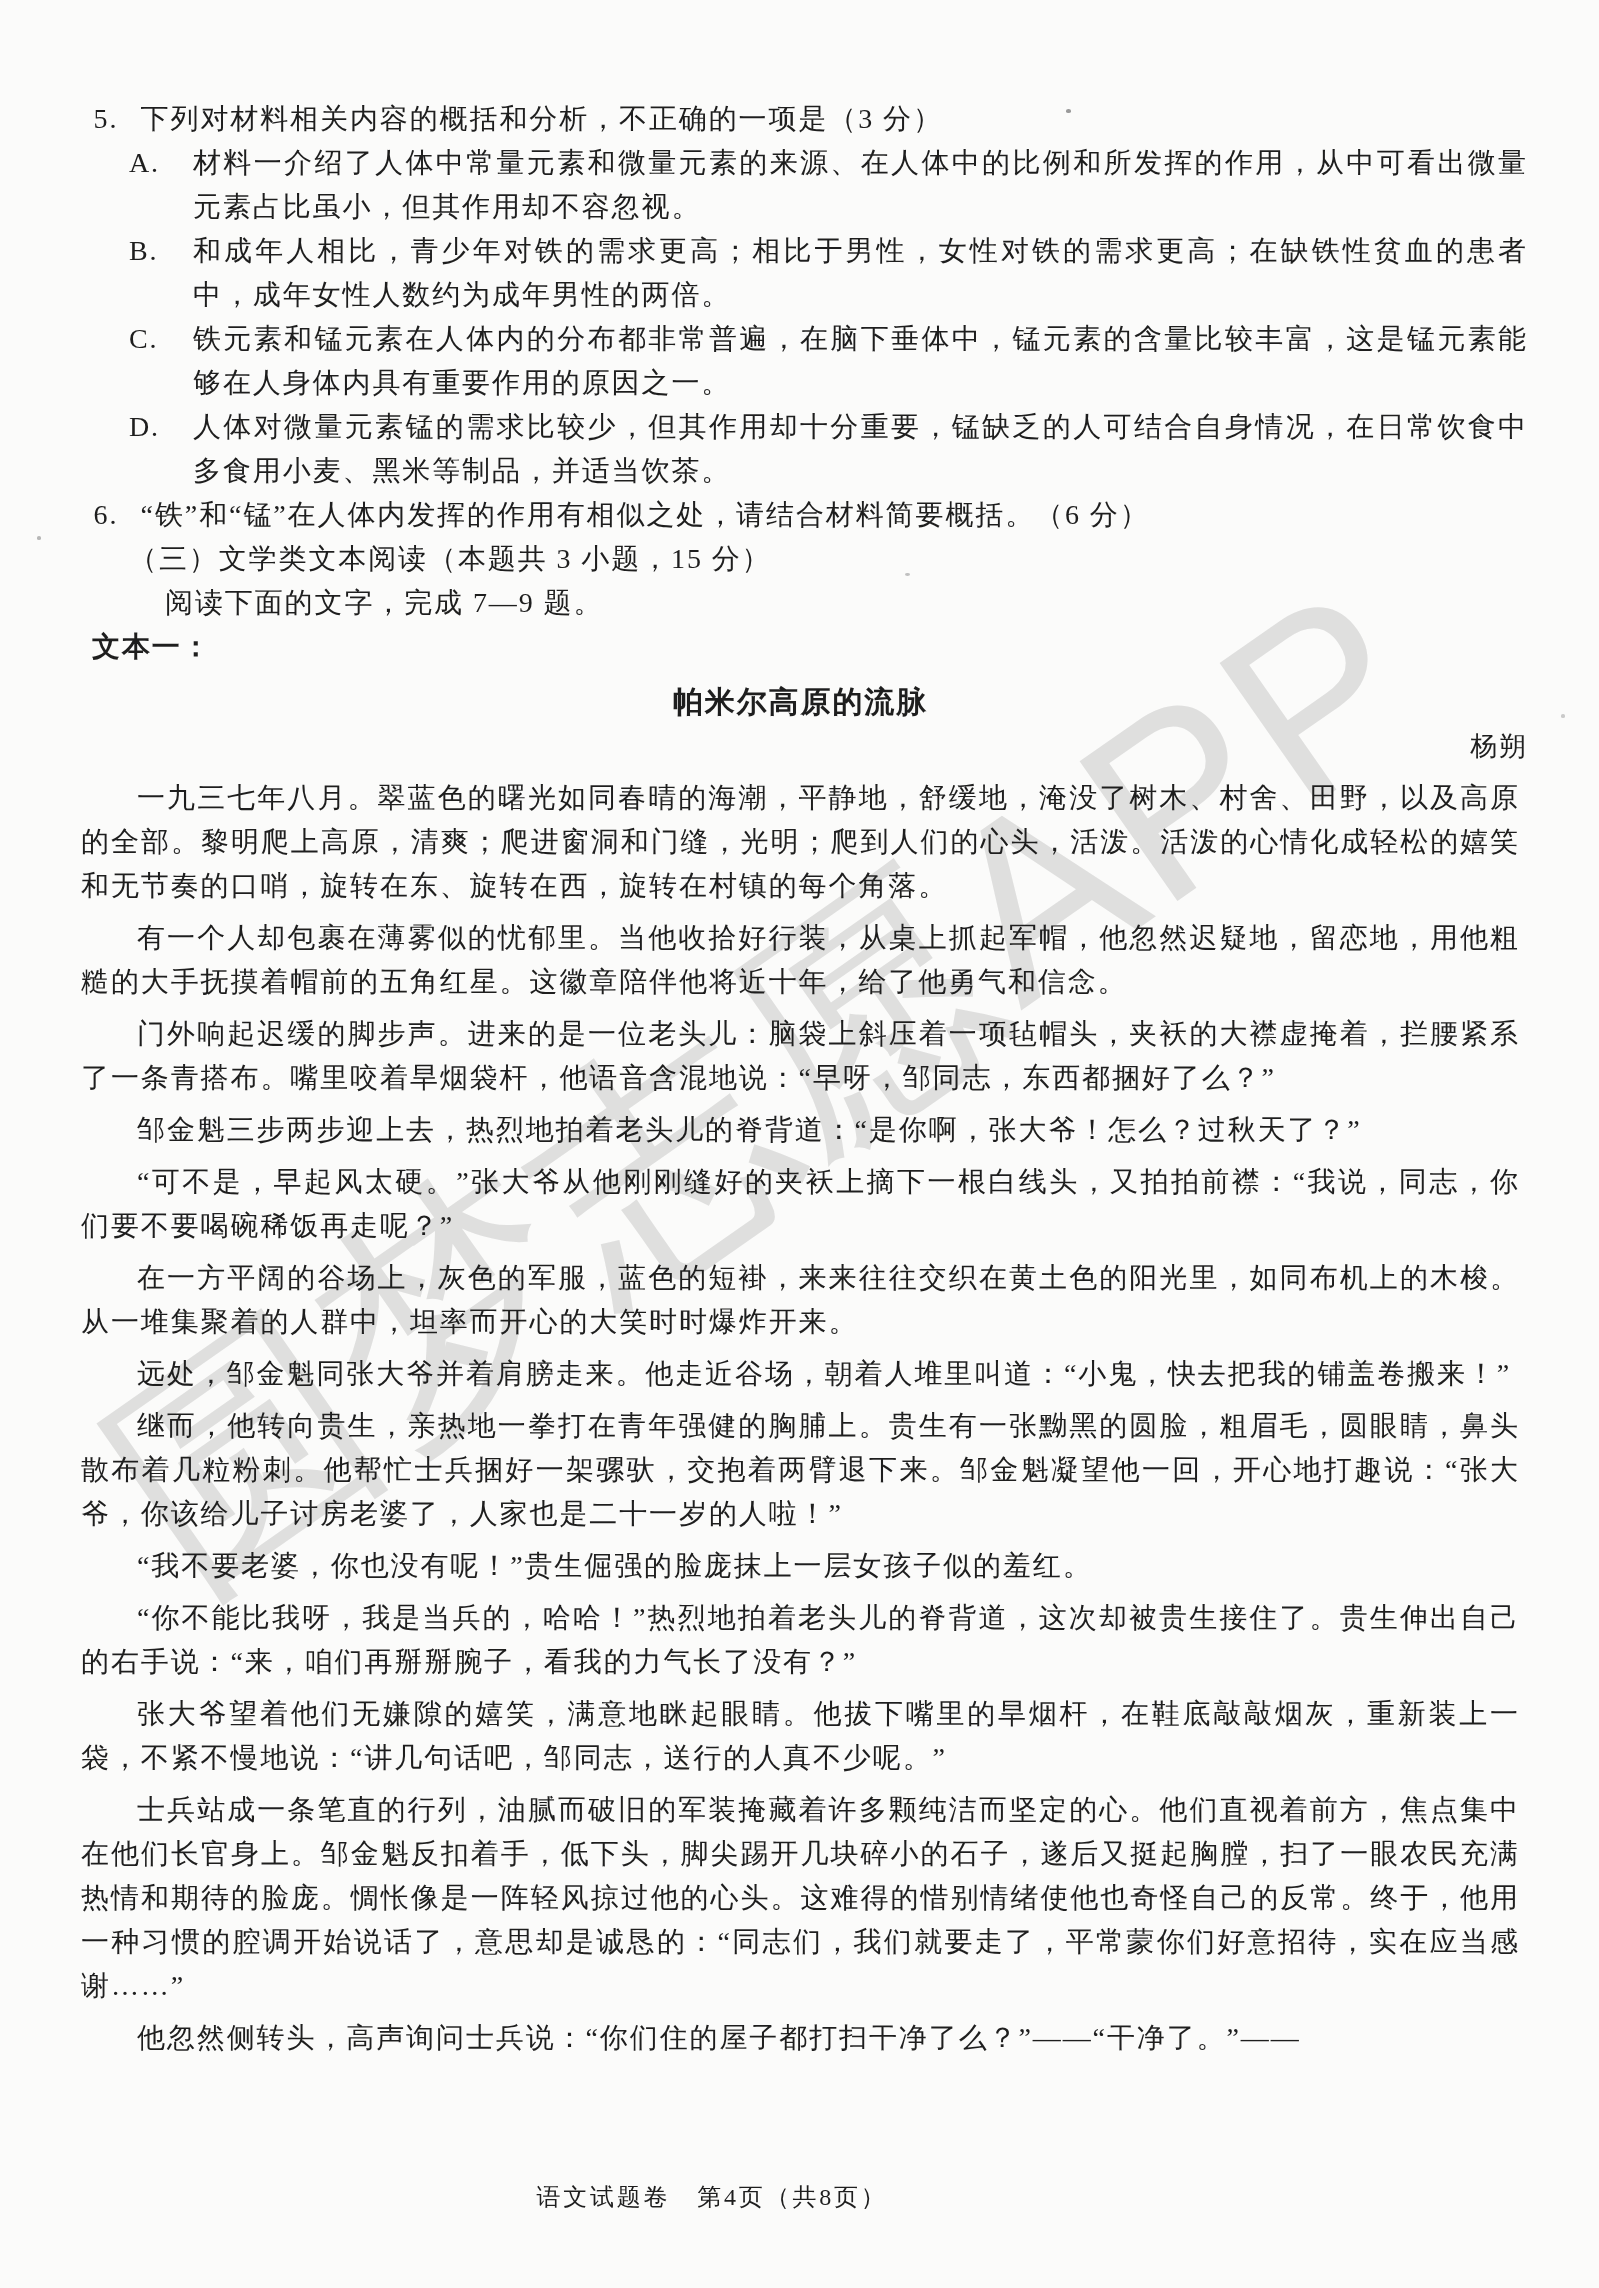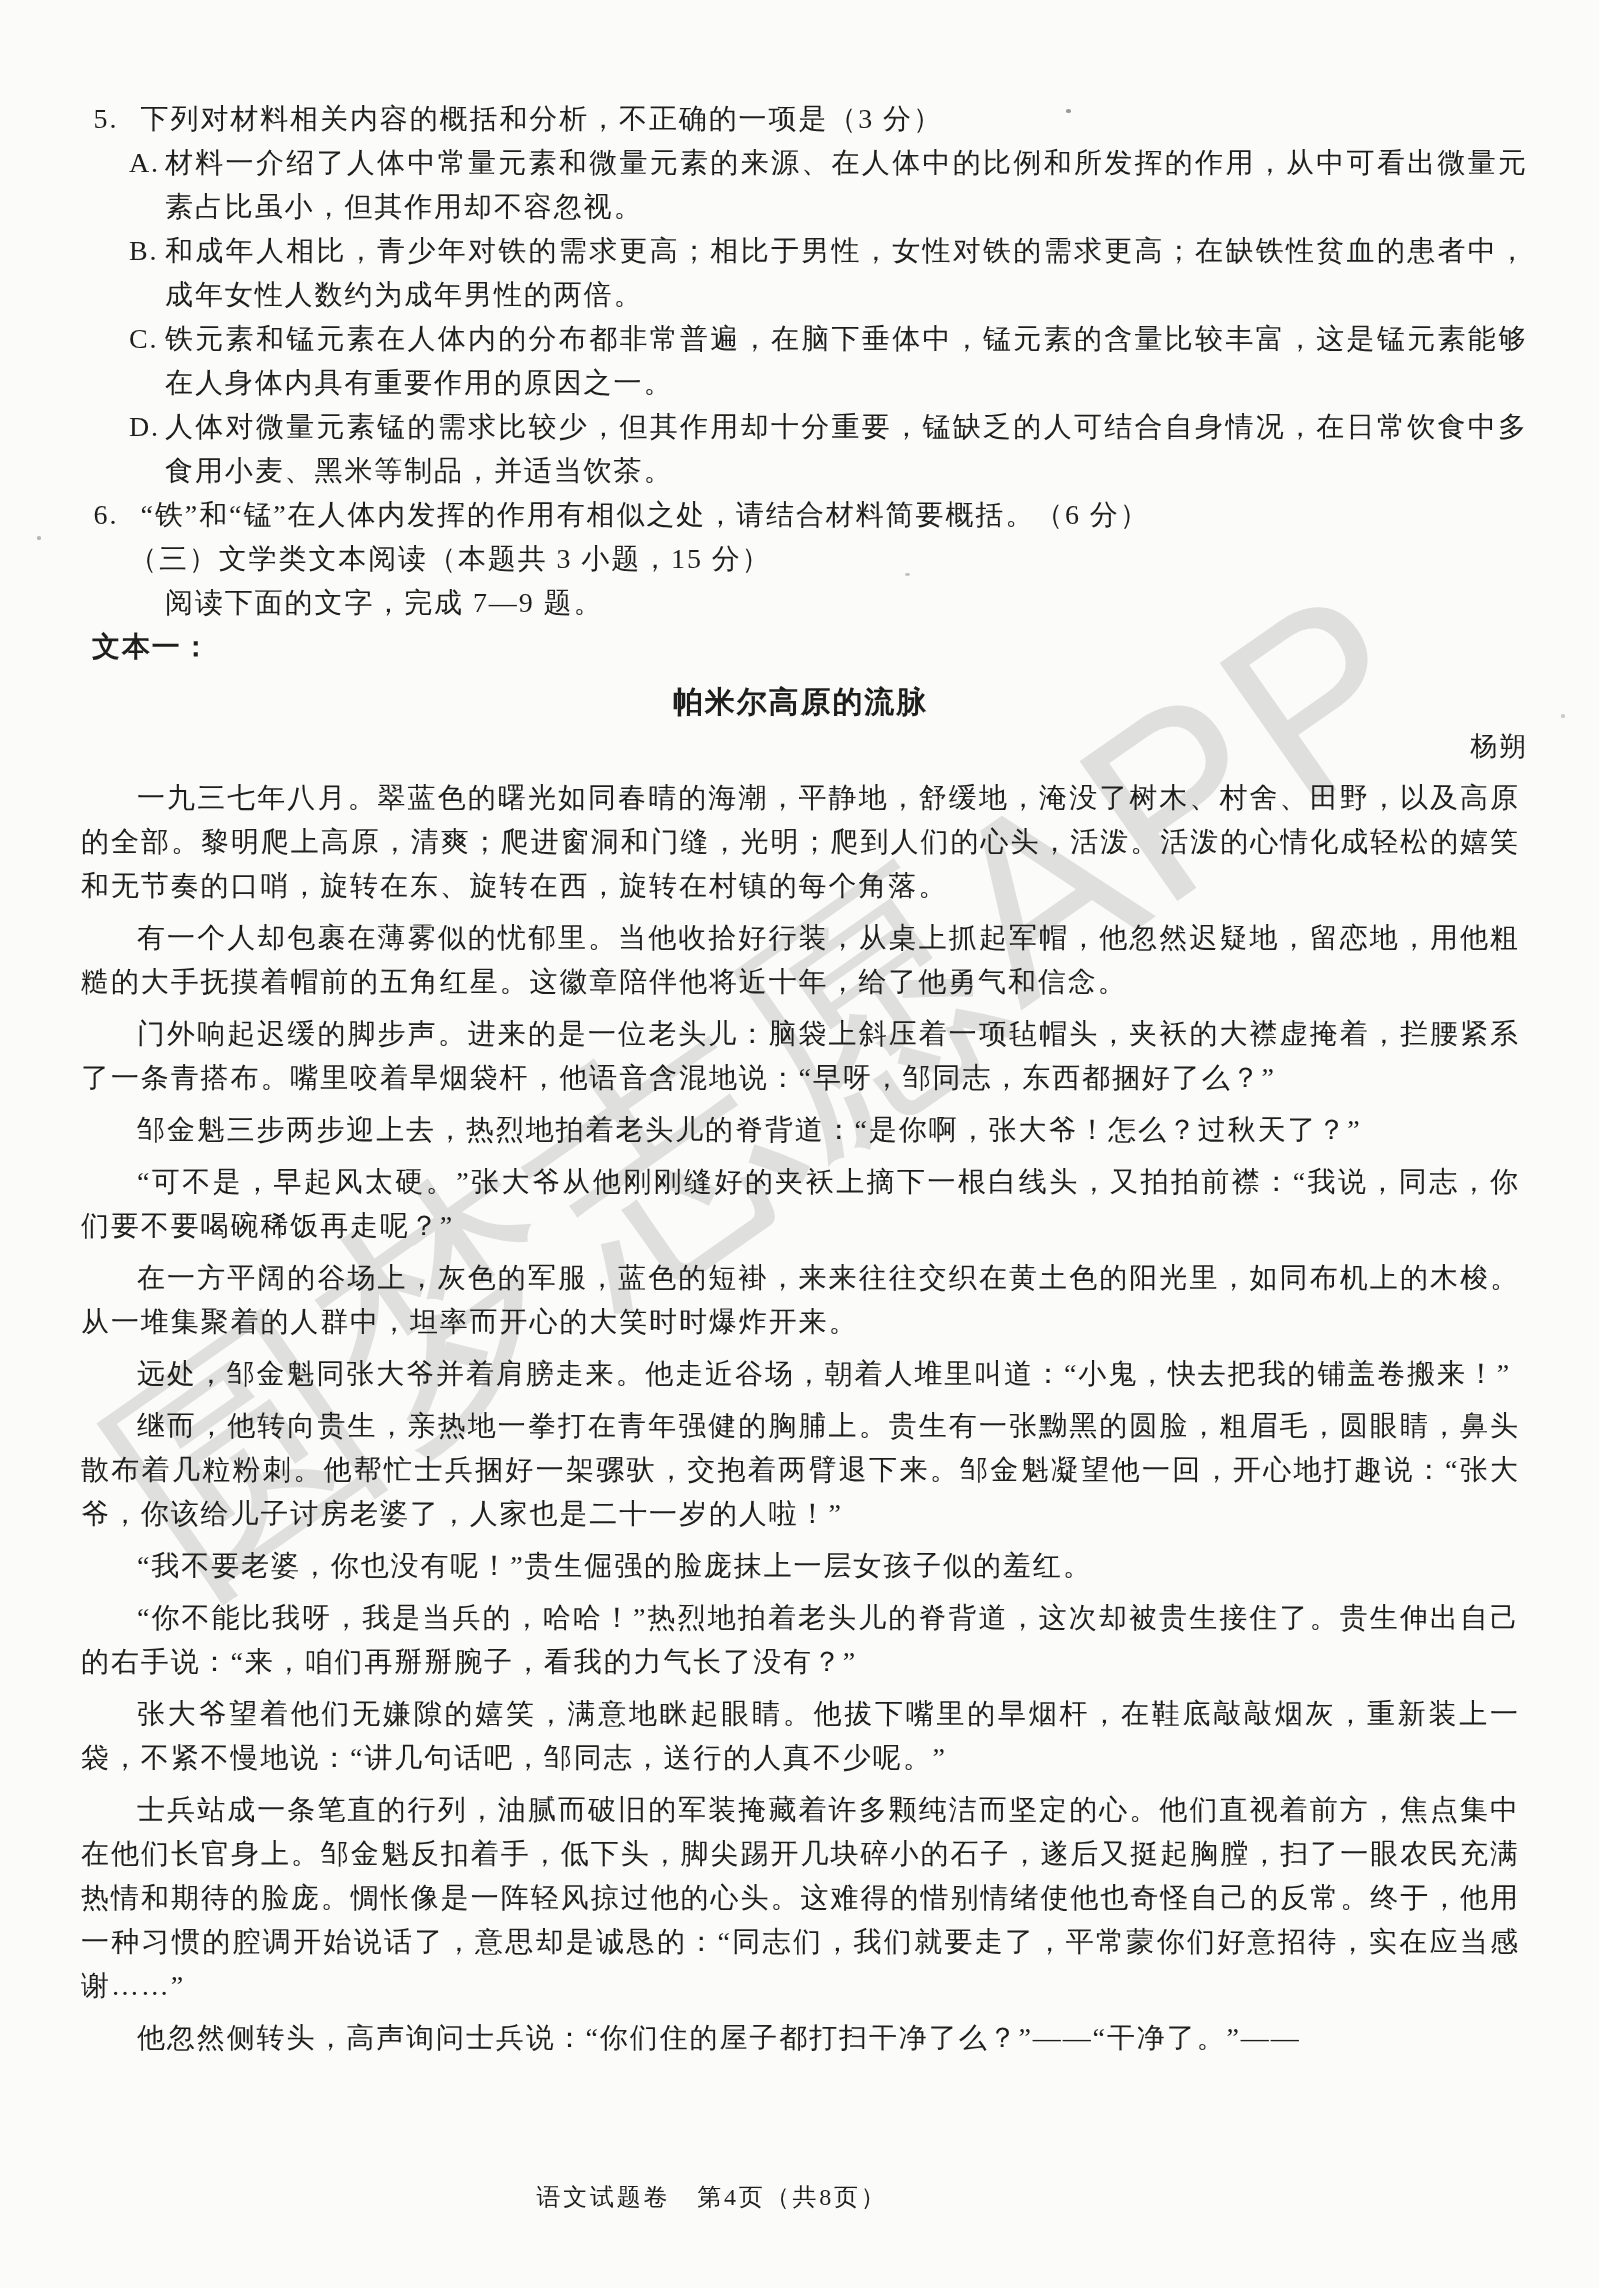--- a/index.html
+++ b/index.html
@@ -32,21 +32,21 @@
     z-index:0;
     font-family:"Liberation Sans","DejaVu Sans",sans-serif;
     pointer-events:none;
     user-select:none;
   }
   .q{display:flex;margin-left:20.6px;}
   .q .q-num{flex:0 0 47px;}
   .q .q-body{flex:1;text-align:justify;}
   .opt{display:flex;margin-left:56px;}
   .opt .opt-label{flex:0 0 36px;}
-  .opt .opt-text{flex:1;text-align:justify;}
+  .opt .opt-text{flex:1;text-align:justify;margin-left:28px;}
   .section-header{margin-left:56px;}
   .instruction{margin-left:92px;}
   .text-label{margin-left:19px;font-weight:bold;}
   .story-title{text-align:center;font-weight:bold;font-size:30px;margin-top:9.4px;line-height:47px;}
   .story-author{text-align:right;font-size:27px;line-height:43px;}
   .para{margin:8px;text-indent:2em;text-align:justify;}
   .footer{
     position:absolute;
     top:2181px;left:0;width:1424px;
     text-align:center;

